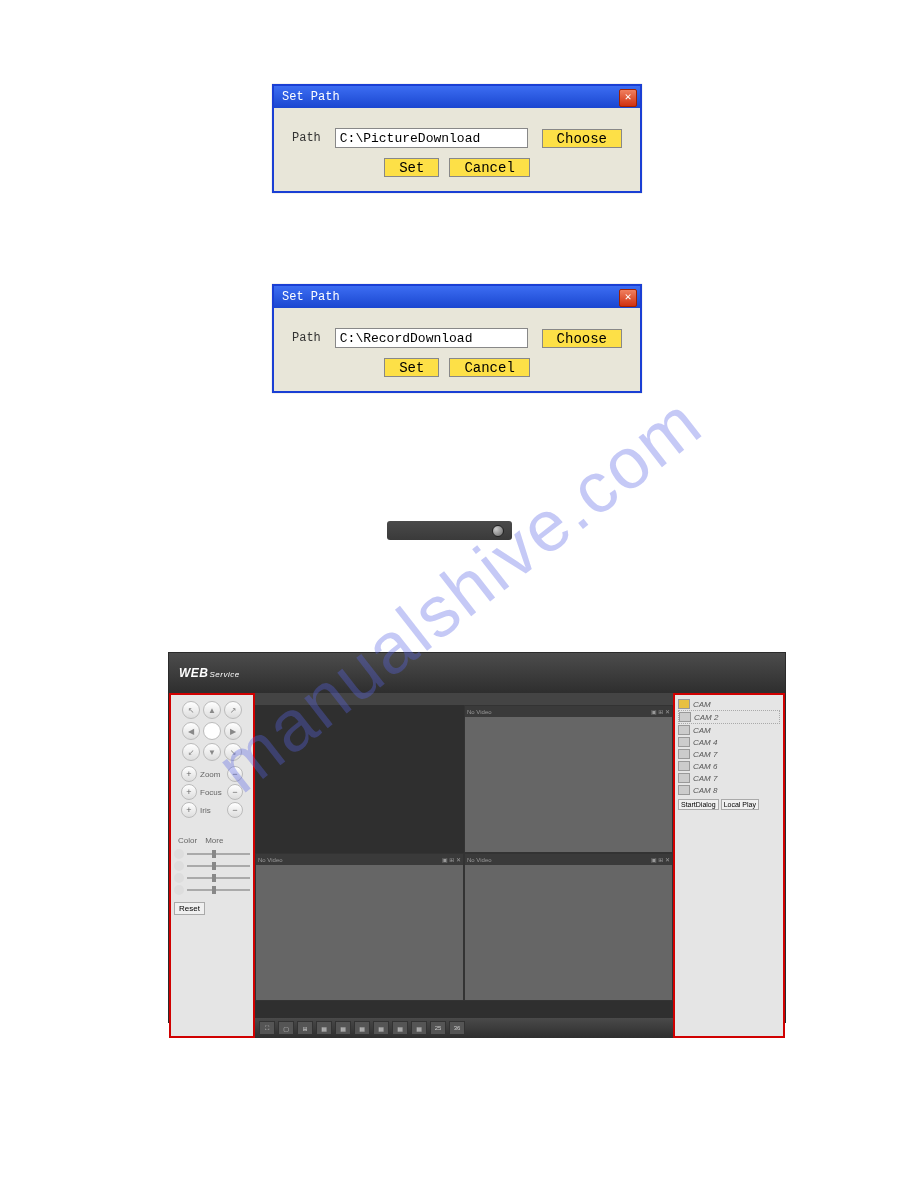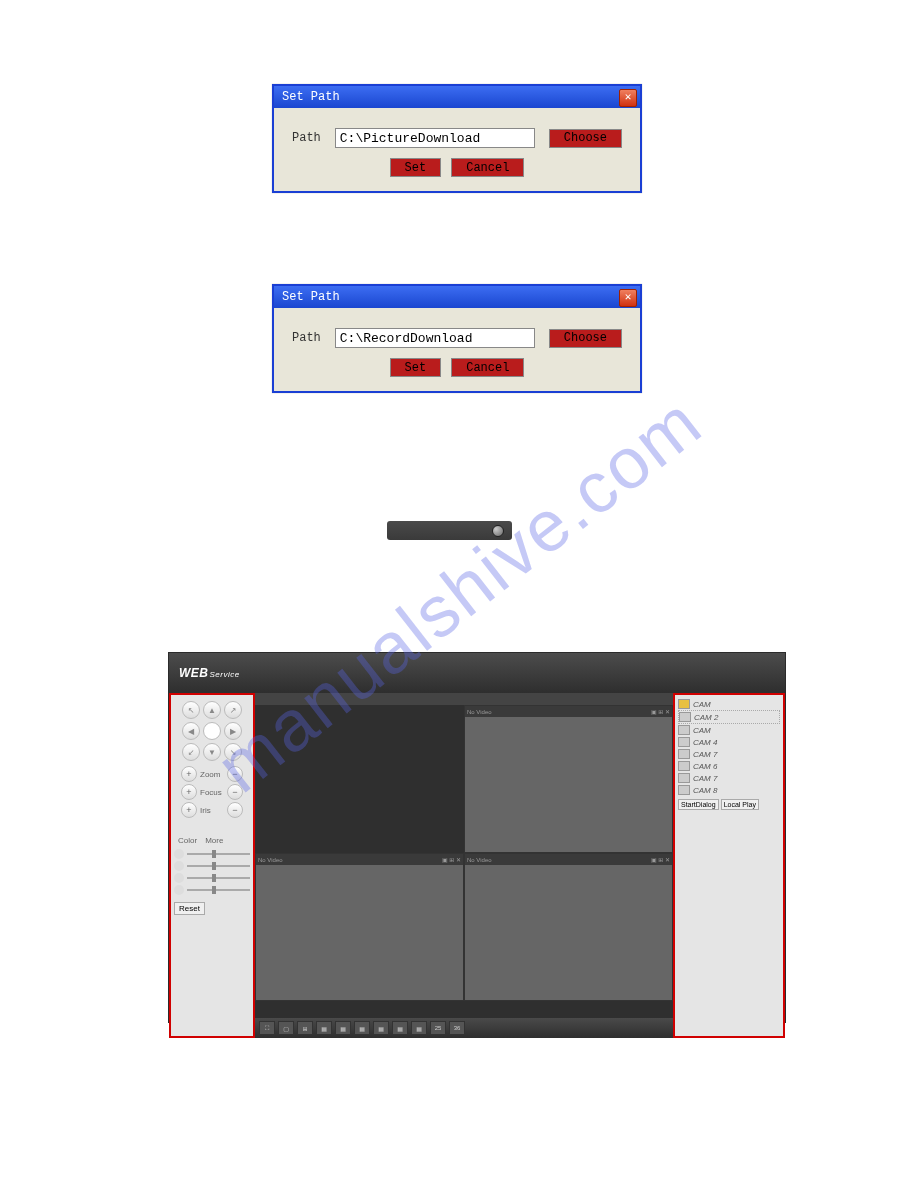--- a/index.html
+++ b/index.html
@@ -62,23 +62,23 @@
     border: 1px solid #888;
     background: #fff;
     font-family: "Courier New", monospace;
     font-size: 13px;
     padding: 2px 4px;
     width: 222px;
     height: 14px;
   }
   .choose-btn, .std-btn {
     font-family: "Courier New", monospace;
-    font-size: 12px;
+    font-size: 14px;
     border: 1px solid #888;
-    background: #b91c1c;
+    background: #fde047;
     padding: 1px 14px;
     height: 19px;
     cursor: pointer;
   }
   .btn-row {
     display: flex;
     justify-content: center;
     gap: 10px;
     margin-top: 6px;
   }

